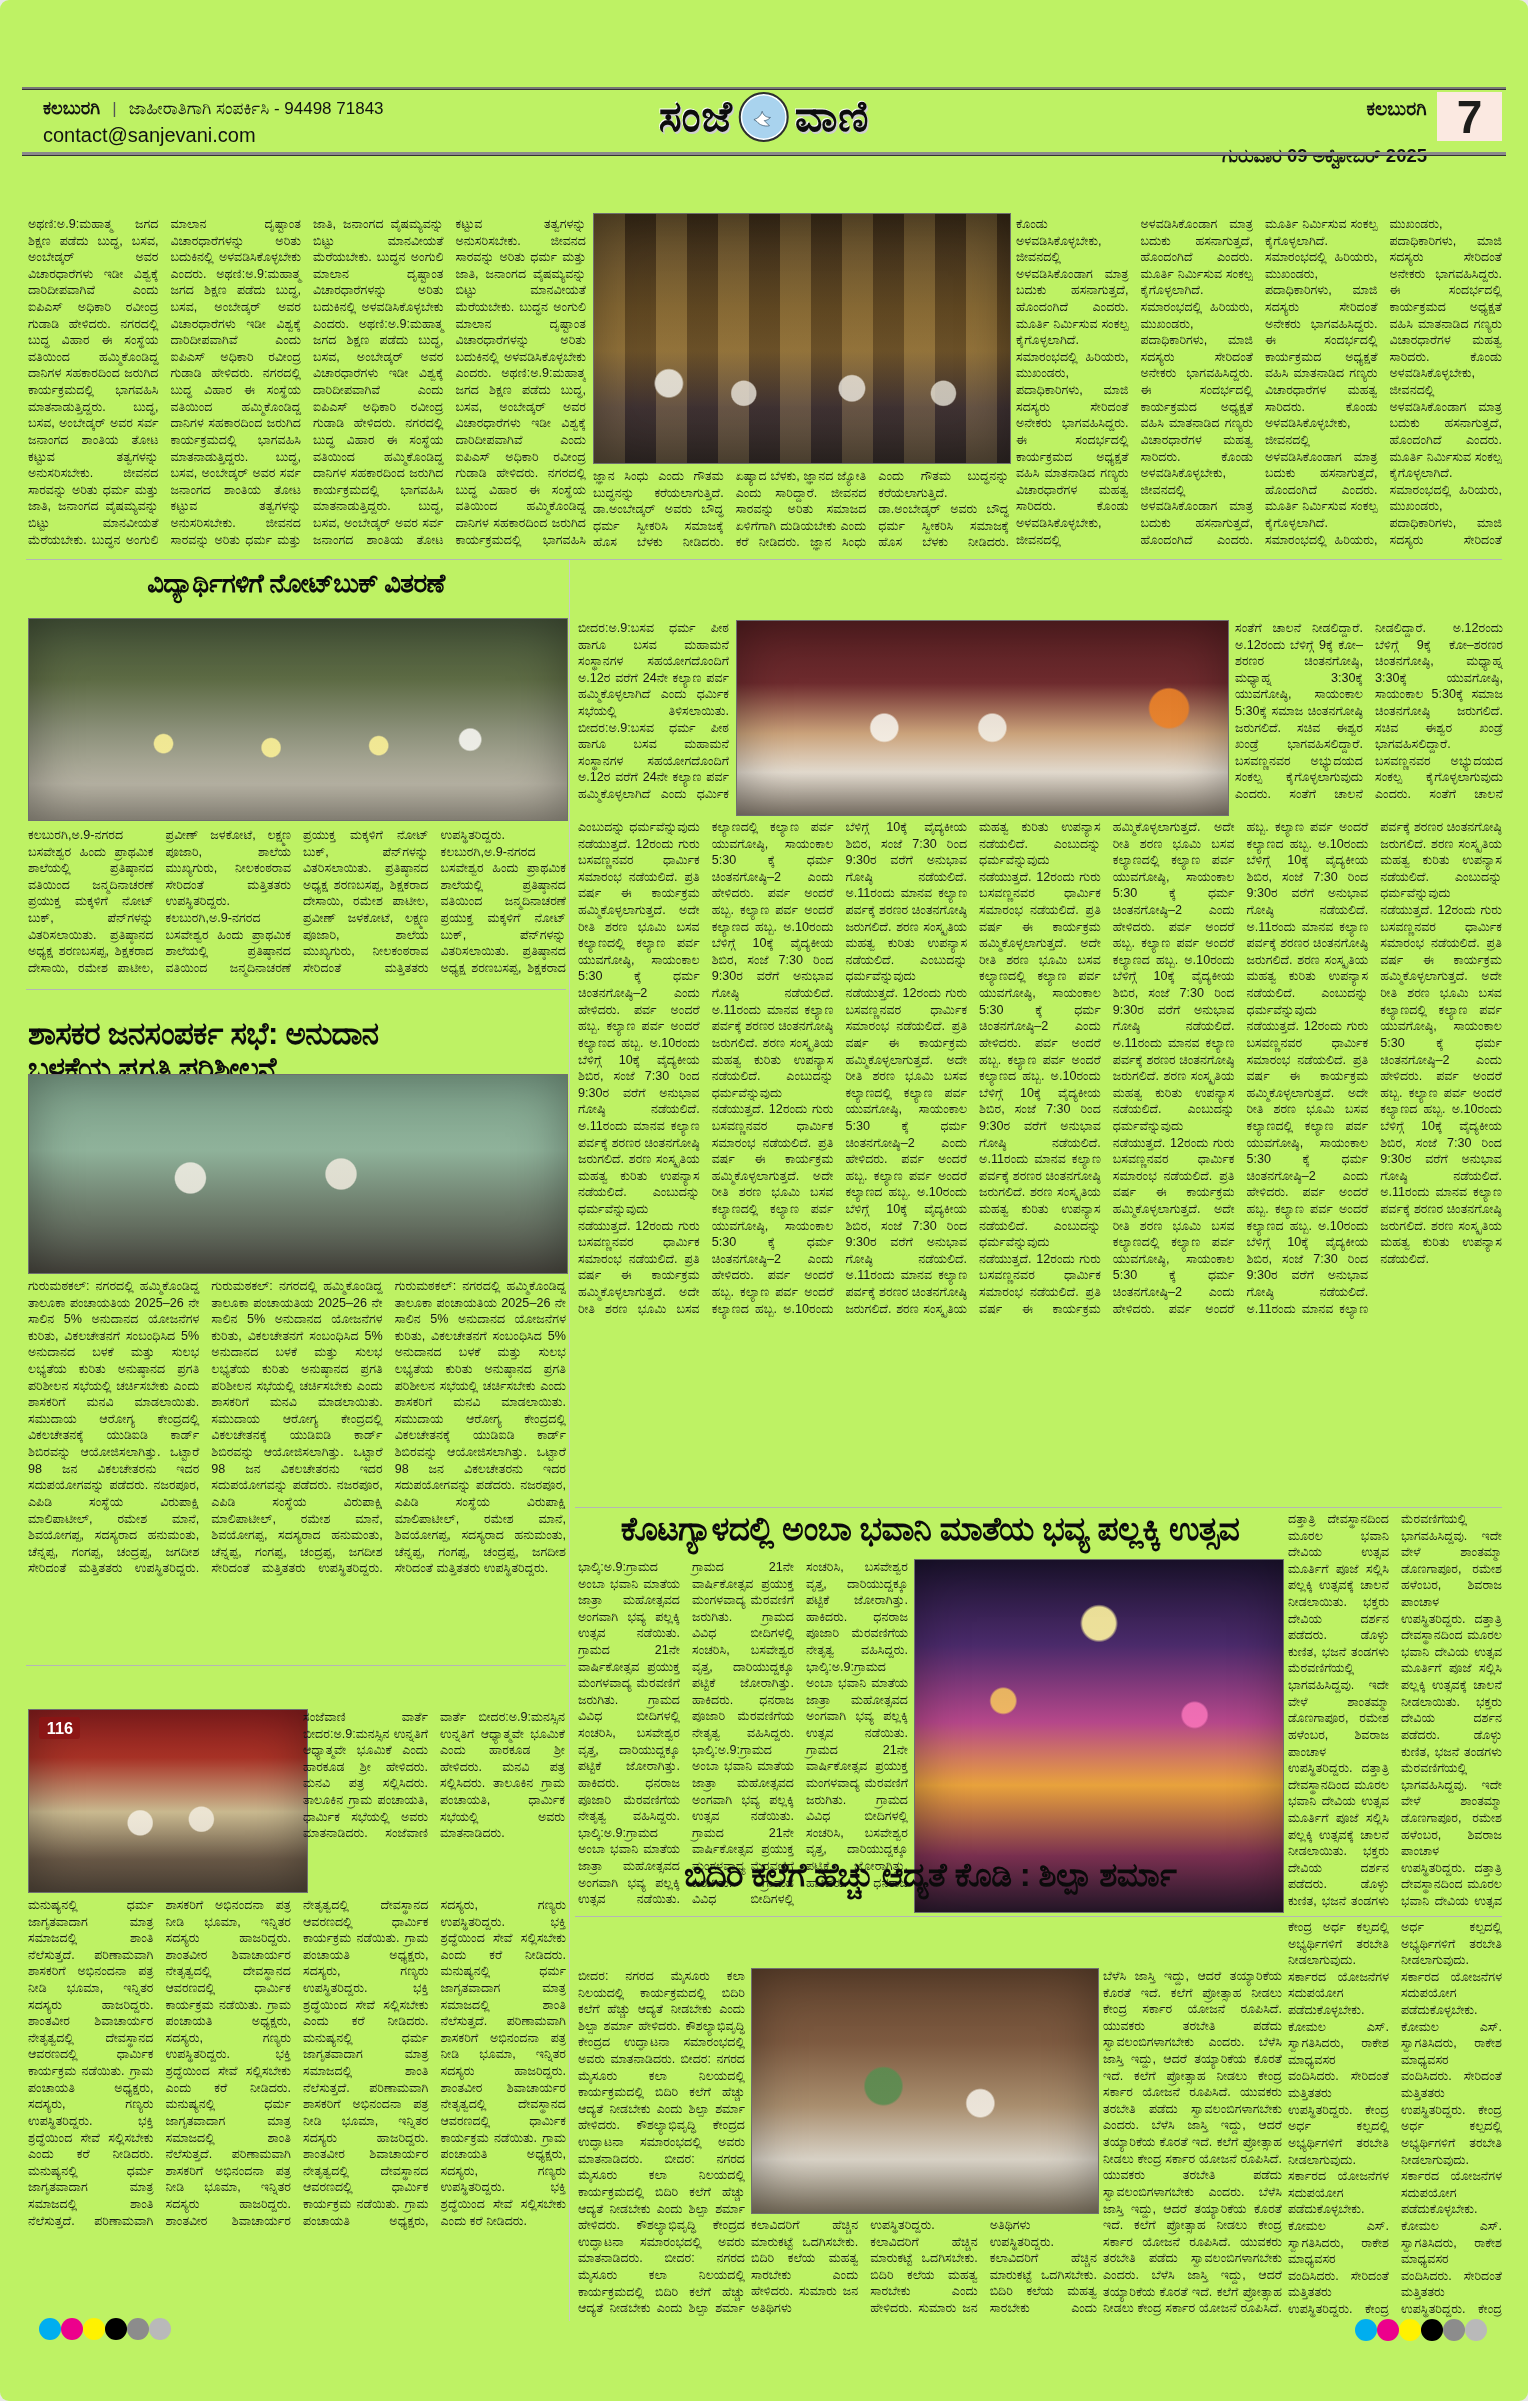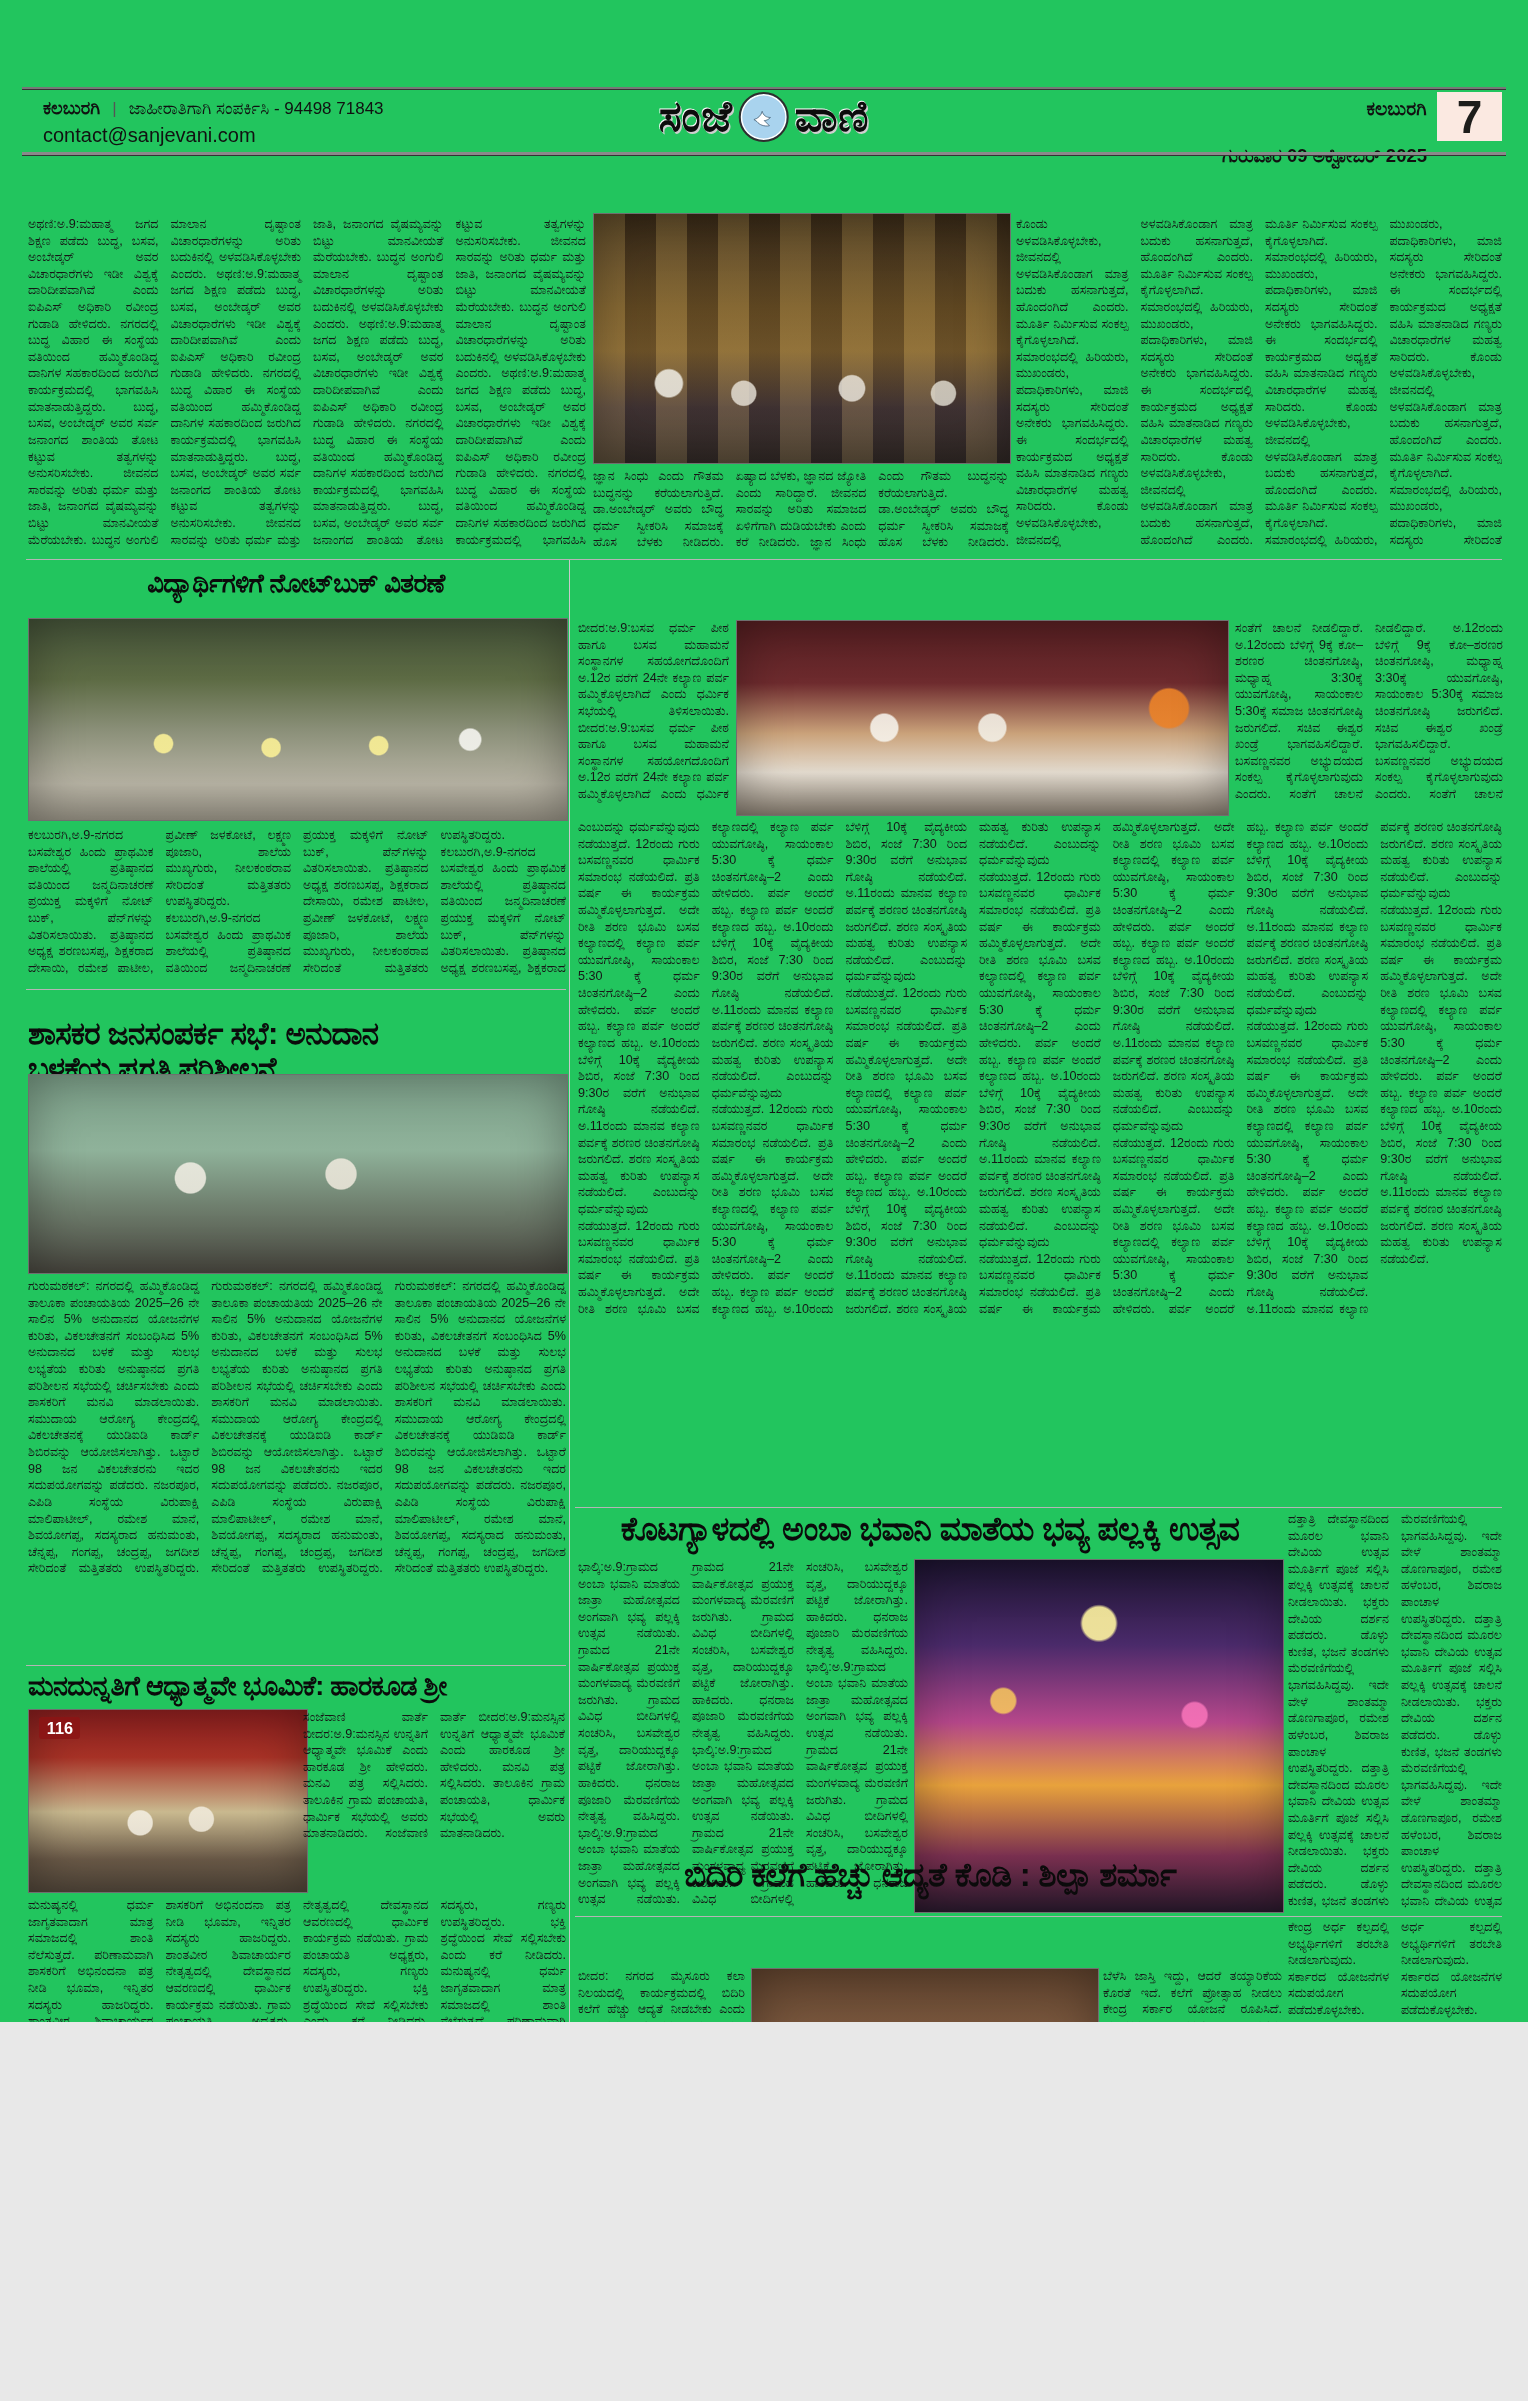--- a/index.html
+++ b/index.html
@@ -1,17 +1,17 @@
 <!DOCTYPE html>
 <html style="font-size:12px"><head>
 <meta charset="utf-8">
 <style>
   html,body{margin:0;padding:0;background:#e8e8e8;}
-  .page{position:relative;width:1528px;height:2022px;background:#22c55e;margin:0 auto;
-        font-family:"Liberation Sans","DejaVu Sans",sans-serif;color:#111;overflow:hidden;}
+  .page{position:relative;width:1528px;height:2401px;background:#bef264;margin:0 auto;
+        font-family:"Liberation Sans","DejaVu Sans",sans-serif;color:#111;overflow:hidden;border-radius:9px;}
 
   
   .top-rule{position:absolute;left:22px;right:22px;top:87px;height:2.2px;background:#777;border-bottom:0.7px solid #333;}
   .hdr-rule{position:absolute;left:22px;right:22px;top:152px;height:3px;background:#8a8a8a;border-bottom:1.5px solid #333;}
   .hdr-left{position:absolute;left:43px;top:97px;line-height:1.25;}
   .hdr-contact{font-size:17px;}
   .hdr-city{font-weight:bold;font-size:18px;}
   .hdr-sep{margin:0 7.4px;color:#555;}
   .hdr-email{font-size:20px;margin-top:3.7px;}
   .masthead{position:absolute;left:50%;top:92px;transform:translateX(-50%);
@@ -150,21 +150,20 @@
 
   <div class="headline" style="left:28px;top:994px;width:538px;font-size:31px;line-height:1.12;margin-top:23px;">
     <div>ಶಾಸಕರ ಜನಸಂಪರ್ಕ ಸಭೆ: ಅನುದಾನ</div>
     <div>ಬಳಕೆಯ ಪ್ರಗತಿ ಪರಿಶೀಲನೆ</div>
   </div>
   <div class="photo photo-janasampark" style="left:28px;top:1074px;width:538px;height:198px;"></div>
   <div class="body-block cols3" style="left:28px;top:1278px;width:538px;height:376px;">ಗುರುಮಠಕಲ್: ನಗರದಲ್ಲಿ ಹಮ್ಮಿಕೊಂಡಿದ್ದ ತಾಲೂಕಾ ಪಂಚಾಯತಿಯ 2025–26 ನೇ ಸಾಲಿನ 5% ಅನುದಾನದ ಯೋಜನೆಗಳ ಕುರಿತು, ವಿಕಲಚೇತನಗೆ ಸಂಬಂಧಿಸಿದ 5% ಅನುದಾನದ ಬಳಕೆ ಮತ್ತು ಸುಲಭ ಲಭ್ಯತೆಯ ಕುರಿತು ಅನುಷ್ಠಾನದ ಪ್ರಗತಿ ಪರಿಶೀಲನ ಸಭೆಯಲ್ಲಿ ಚರ್ಚಿಸಬೇಕು ಎಂದು ಶಾಸಕರಿಗೆ ಮನವಿ ಮಾಡಲಾಯಿತು. ಸಮುದಾಯ ಆರೋಗ್ಯ ಕೇಂದ್ರದಲ್ಲಿ ವಿಕಲಚೇತನಕ್ಕೆ ಯುಡಿಐಡಿ ಕಾರ್ಡ್ ಶಿಬಿರವನ್ನು ಆಯೋಜಿಸಲಾಗಿತ್ತು. ಒಟ್ಟಾರೆ 98 ಜನ ವಿಕಲಚೇತರನು ಇದರ ಸದುಪಯೋಗವನ್ನು ಪಡೆದರು. ನಜರಪೂರ, ಎಪಿಡಿ ಸಂಸ್ಥೆಯ ವಿರುಪಾಕ್ಷಿ ಮಾಲಿಪಾಟೀಲ್, ರಮೇಶ ಮಾನೆ, ಶಿವಯೋಗಪ್ಪ, ಸದಸ್ಯರಾದ ಹನುಮಂತು, ಚೆನ್ನಪ್ಪ, ಗಂಗಪ್ಪ, ಚಂದ್ರಪ್ಪ, ಜಗದೀಶ ಸೇರಿದಂತೆ ಮತ್ತಿತತರು ಉಪಸ್ಥಿತರಿದ್ದರು. ಗುರುಮಠಕಲ್: ನಗರದಲ್ಲಿ ಹಮ್ಮಿಕೊಂಡಿದ್ದ ತಾಲೂಕಾ ಪಂಚಾಯತಿಯ 2025–26 ನೇ ಸಾಲಿನ 5% ಅನುದಾನದ ಯೋಜನೆಗಳ ಕುರಿತು, ವಿಕಲಚೇತನಗೆ ಸಂಬಂಧಿಸಿದ 5% ಅನುದಾನದ ಬಳಕೆ ಮತ್ತು ಸುಲಭ ಲಭ್ಯತೆಯ ಕುರಿತು ಅನುಷ್ಠಾನದ ಪ್ರಗತಿ ಪರಿಶೀಲನ ಸಭೆಯಲ್ಲಿ ಚರ್ಚಿಸಬೇಕು ಎಂದು ಶಾಸಕರಿಗೆ ಮನವಿ ಮಾಡಲಾಯಿತು. ಸಮುದಾಯ ಆರೋಗ್ಯ ಕೇಂದ್ರದಲ್ಲಿ ವಿಕಲಚೇತನಕ್ಕೆ ಯುಡಿಐಡಿ ಕಾರ್ಡ್ ಶಿಬಿರವನ್ನು ಆಯೋಜಿಸಲಾಗಿತ್ತು. ಒಟ್ಟಾರೆ 98 ಜನ ವಿಕಲಚೇತರನು ಇದರ ಸದುಪಯೋಗವನ್ನು ಪಡೆದರು. ನಜರಪೂರ, ಎಪಿಡಿ ಸಂಸ್ಥೆಯ ವಿರುಪಾಕ್ಷಿ ಮಾಲಿಪಾಟೀಲ್, ರಮೇಶ ಮಾನೆ, ಶಿವಯೋಗಪ್ಪ, ಸದಸ್ಯರಾದ ಹನುಮಂತು, ಚೆನ್ನಪ್ಪ, ಗಂಗಪ್ಪ, ಚಂದ್ರಪ್ಪ, ಜಗದೀಶ ಸೇರಿದಂತೆ ಮತ್ತಿತತರು ಉಪಸ್ಥಿತರಿದ್ದರು. ಗುರುಮಠಕಲ್: ನಗರದಲ್ಲಿ ಹಮ್ಮಿಕೊಂಡಿದ್ದ ತಾಲೂಕಾ ಪಂಚಾಯತಿಯ 2025–26 ನೇ ಸಾಲಿನ 5% ಅನುದಾನದ ಯೋಜನೆಗಳ ಕುರಿತು, ವಿಕಲಚೇತನಗೆ ಸಂಬಂಧಿಸಿದ 5% ಅನುದಾನದ ಬಳಕೆ ಮತ್ತು ಸುಲಭ ಲಭ್ಯತೆಯ ಕುರಿತು ಅನುಷ್ಠಾನದ ಪ್ರಗತಿ ಪರಿಶೀಲನ ಸಭೆಯಲ್ಲಿ ಚರ್ಚಿಸಬೇಕು ಎಂದು ಶಾಸಕರಿಗೆ ಮನವಿ ಮಾಡಲಾಯಿತು. ಸಮುದಾಯ ಆರೋಗ್ಯ ಕೇಂದ್ರದಲ್ಲಿ ವಿಕಲಚೇತನಕ್ಕೆ ಯುಡಿಐಡಿ ಕಾರ್ಡ್ ಶಿಬಿರವನ್ನು ಆಯೋಜಿಸಲಾಗಿತ್ತು. ಒಟ್ಟಾರೆ 98 ಜನ ವಿಕಲಚೇತರನು ಇದರ ಸದುಪಯೋಗವನ್ನು ಪಡೆದರು. ನಜರಪೂರ, ಎಪಿಡಿ ಸಂಸ್ಥೆಯ ವಿರುಪಾಕ್ಷಿ ಮಾಲಿಪಾಟೀಲ್, ರಮೇಶ ಮಾನೆ, ಶಿವಯೋಗಪ್ಪ, ಸದಸ್ಯರಾದ ಹನುಮಂತು, ಚೆನ್ನಪ್ಪ, ಗಂಗಪ್ಪ, ಚಂದ್ರಪ್ಪ, ಜಗದೀಶ ಸೇರಿದಂತೆ ಮತ್ತಿತತರು ಉಪಸ್ಥಿತರಿದ್ದರು.</div>
 
   <div class="rule-h" style="left:26px;top:1665px;width:540px;"></div>
 
-  <div class="headline" style="left:28px;top:1672px;width:538px;font-size:27px;">ಮನದುನ್ನತಿಗೆ ಆಧ್ಯಾತ್ಮವೇ ಭೂಮಿಕೆ: ಹಾರಕೂಡ ಶ್ರೀ</div>
   <div class="photo photo-harakuda" style="left:28px;top:1709px;width:266px;height:182px;">
     <span class="banner-num">116</span>
   </div>
   <div class="body-block cols2" style="left:303px;top:1709px;width:262px;height:182px;">ಸಂಜೆವಾಣಿ ವಾರ್ತೆ ಬೀದರ:ಅ.9:ಮನಸ್ಸಿನ ಉನ್ನತಿಗೆ ಆಧ್ಯಾತ್ಮವೇ ಭೂಮಿಕೆ ಎಂದು ಹಾರಕೂಡ ಶ್ರೀ ಹೇಳಿದರು. ಮನವಿ ಪತ್ರ ಸಲ್ಲಿಸಿದರು. ತಾಲೂಕಿನ ಗ್ರಾಮ ಪಂಚಾಯತಿ, ಧಾರ್ಮಿಕ ಸಭೆಯಲ್ಲಿ ಅವರು ಮಾತನಾಡಿದರು. ಸಂಜೆವಾಣಿ ವಾರ್ತೆ ಬೀದರ:ಅ.9:ಮನಸ್ಸಿನ ಉನ್ನತಿಗೆ ಆಧ್ಯಾತ್ಮವೇ ಭೂಮಿಕೆ ಎಂದು ಹಾರಕೂಡ ಶ್ರೀ ಹೇಳಿದರು. ಮನವಿ ಪತ್ರ ಸಲ್ಲಿಸಿದರು. ತಾಲೂಕಿನ ಗ್ರಾಮ ಪಂಚಾಯತಿ, ಧಾರ್ಮಿಕ ಸಭೆಯಲ್ಲಿ ಅವರು ಮಾತನಾಡಿದರು.</div>
   <div class="body-block cols4" style="left:28px;top:1897px;width:538px;height:424px;">ಮನುಷ್ಯನಲ್ಲಿ ಧರ್ಮ ಜಾಗೃತವಾದಾಗ ಮಾತ್ರ ಸಮಾಜದಲ್ಲಿ ಶಾಂತಿ ನೆಲೆಸುತ್ತದೆ. ಪರಿಣಾಮವಾಗಿ ಶಾಸಕರಿಗೆ ಅಭಿನಂದನಾ ಪತ್ರ ನೀಡಿ ಭೂಮಾ, ಇನ್ನಿತರ ಸದಸ್ಯರು ಹಾಜರಿದ್ದರು. ಶಾಂತವೀರ ಶಿವಾಚಾರ್ಯರ ನೇತೃತ್ವದಲ್ಲಿ ದೇವಸ್ಥಾನದ ಆವರಣದಲ್ಲಿ ಧಾರ್ಮಿಕ ಕಾರ್ಯಕ್ರಮ ನಡೆಯಿತು. ಗ್ರಾಮ ಪಂಚಾಯತಿ ಅಧ್ಯಕ್ಷರು, ಸದಸ್ಯರು, ಗಣ್ಯರು ಉಪಸ್ಥಿತರಿದ್ದರು. ಭಕ್ತಿ ಶ್ರದ್ಧೆಯಿಂದ ಸೇವೆ ಸಲ್ಲಿಸಬೇಕು ಎಂದು ಕರೆ ನೀಡಿದರು. ಮನುಷ್ಯನಲ್ಲಿ ಧರ್ಮ ಜಾಗೃತವಾದಾಗ ಮಾತ್ರ ಸಮಾಜದಲ್ಲಿ ಶಾಂತಿ ನೆಲೆಸುತ್ತದೆ. ಪರಿಣಾಮವಾಗಿ ಶಾಸಕರಿಗೆ ಅಭಿನಂದನಾ ಪತ್ರ ನೀಡಿ ಭೂಮಾ, ಇನ್ನಿತರ ಸದಸ್ಯರು ಹಾಜರಿದ್ದರು. ಶಾಂತವೀರ ಶಿವಾಚಾರ್ಯರ ನೇತೃತ್ವದಲ್ಲಿ ದೇವಸ್ಥಾನದ ಆವರಣದಲ್ಲಿ ಧಾರ್ಮಿಕ ಕಾರ್ಯಕ್ರಮ ನಡೆಯಿತು. ಗ್ರಾಮ ಪಂಚಾಯತಿ ಅಧ್ಯಕ್ಷರು, ಸದಸ್ಯರು, ಗಣ್ಯರು ಉಪಸ್ಥಿತರಿದ್ದರು. ಭಕ್ತಿ ಶ್ರದ್ಧೆಯಿಂದ ಸೇವೆ ಸಲ್ಲಿಸಬೇಕು ಎಂದು ಕರೆ ನೀಡಿದರು. ಮನುಷ್ಯನಲ್ಲಿ ಧರ್ಮ ಜಾಗೃತವಾದಾಗ ಮಾತ್ರ ಸಮಾಜದಲ್ಲಿ ಶಾಂತಿ ನೆಲೆಸುತ್ತದೆ. ಪರಿಣಾಮವಾಗಿ ಶಾಸಕರಿಗೆ ಅಭಿನಂದನಾ ಪತ್ರ ನೀಡಿ ಭೂಮಾ, ಇನ್ನಿತರ ಸದಸ್ಯರು ಹಾಜರಿದ್ದರು. ಶಾಂತವೀರ ಶಿವಾಚಾರ್ಯರ ನೇತೃತ್ವದಲ್ಲಿ ದೇವಸ್ಥಾನದ ಆವರಣದಲ್ಲಿ ಧಾರ್ಮಿಕ ಕಾರ್ಯಕ್ರಮ ನಡೆಯಿತು. ಗ್ರಾಮ ಪಂಚಾಯತಿ ಅಧ್ಯಕ್ಷರು, ಸದಸ್ಯರು, ಗಣ್ಯರು ಉಪಸ್ಥಿತರಿದ್ದರು. ಭಕ್ತಿ ಶ್ರದ್ಧೆಯಿಂದ ಸೇವೆ ಸಲ್ಲಿಸಬೇಕು ಎಂದು ಕರೆ ನೀಡಿದರು. ಮನುಷ್ಯನಲ್ಲಿ ಧರ್ಮ ಜಾಗೃತವಾದಾಗ ಮಾತ್ರ ಸಮಾಜದಲ್ಲಿ ಶಾಂತಿ ನೆಲೆಸುತ್ತದೆ. ಪರಿಣಾಮವಾಗಿ ಶಾಸಕರಿಗೆ ಅಭಿನಂದನಾ ಪತ್ರ ನೀಡಿ ಭೂಮಾ, ಇನ್ನಿತರ ಸದಸ್ಯರು ಹಾಜರಿದ್ದರು. ಶಾಂತವೀರ ಶಿವಾಚಾರ್ಯರ ನೇತೃತ್ವದಲ್ಲಿ ದೇವಸ್ಥಾನದ ಆವರಣದಲ್ಲಿ ಧಾರ್ಮಿಕ ಕಾರ್ಯಕ್ರಮ ನಡೆಯಿತು. ಗ್ರಾಮ ಪಂಚಾಯತಿ ಅಧ್ಯಕ್ಷರು, ಸದಸ್ಯರು, ಗಣ್ಯರು ಉಪಸ್ಥಿತರಿದ್ದರು. ಭಕ್ತಿ ಶ್ರದ್ಧೆಯಿಂದ ಸೇವೆ ಸಲ್ಲಿಸಬೇಕು ಎಂದು ಕರೆ ನೀಡಿದರು. ಮನುಷ್ಯನಲ್ಲಿ ಧರ್ಮ ಜಾಗೃತವಾದಾಗ ಮಾತ್ರ ಸಮಾಜದಲ್ಲಿ ಶಾಂತಿ ನೆಲೆಸುತ್ತದೆ. ಪರಿಣಾಮವಾಗಿ ಶಾಸಕರಿಗೆ ಅಭಿನಂದನಾ ಪತ್ರ ನೀಡಿ ಭೂಮಾ, ಇನ್ನಿತರ ಸದಸ್ಯರು ಹಾಜರಿದ್ದರು. ಶಾಂತವೀರ ಶಿವಾಚಾರ್ಯರ ನೇತೃತ್ವದಲ್ಲಿ ದೇವಸ್ಥಾನದ ಆವರಣದಲ್ಲಿ ಧಾರ್ಮಿಕ ಕಾರ್ಯಕ್ರಮ ನಡೆಯಿತು. ಗ್ರಾಮ ಪಂಚಾಯತಿ ಅಧ್ಯಕ್ಷರು, ಸದಸ್ಯರು, ಗಣ್ಯರು ಉಪಸ್ಥಿತರಿದ್ದರು. ಭಕ್ತಿ ಶ್ರದ್ಧೆಯಿಂದ ಸೇವೆ ಸಲ್ಲಿಸಬೇಕು ಎಂದು ಕರೆ ನೀಡಿದರು.</div>
 
   <div class="rule-h" style="left:575px;top:1507px;width:927px;"></div>
 
   <div class="headline center" style="left:577px;top:1511px;width:706px;font-size:33px;">ಕೊಟಗ್ಯಾಳದಲ್ಲಿ ಅಂಬಾ ಭವಾನಿ ಮಾತೆಯ ಭವ್ಯ ಪಲ್ಲಕ್ಕಿ ಉತ್ಸವ</div>
   <div class="body-block cols3" style="left:578px;top:1559px;width:330px;height:352px;">ಭಾಲ್ಕಿ:ಅ.9:ಗ್ರಾಮದ ಅಂಬಾ ಭವಾನಿ ಮಾತೆಯ ಜಾತ್ರಾ ಮಹೋತ್ಸವದ ಅಂಗವಾಗಿ ಭವ್ಯ ಪಲ್ಲಕ್ಕಿ ಉತ್ಸವ ನಡೆಯಿತು. ಗ್ರಾಮದ 21ನೇ ವಾರ್ಷಿಕೋತ್ಸವ ಪ್ರಯುಕ್ತ ಮಂಗಳವಾದ್ಯ ಮೆರವಣಿಗೆ ಜರುಗಿತು. ಗ್ರಾಮದ ವಿವಿಧ ಬೀದಿಗಳಲ್ಲಿ ಸಂಚರಿಸಿ, ಬಸವೇಶ್ವರ ವೃತ್ತ, ದಾರಿಯುದ್ದಕ್ಕೂ ಪಟ್ಟಿಕೆ ಜೋರಾಗಿತ್ತು. ಹಾಕಿದರು. ಧನರಾಜ ಪೂಜಾರಿ ಮೆರವಣಿಗೆಯ ನೇತೃತ್ವ ವಹಿಸಿದ್ದರು. ಭಾಲ್ಕಿ:ಅ.9:ಗ್ರಾಮದ ಅಂಬಾ ಭವಾನಿ ಮಾತೆಯ ಜಾತ್ರಾ ಮಹೋತ್ಸವದ ಅಂಗವಾಗಿ ಭವ್ಯ ಪಲ್ಲಕ್ಕಿ ಉತ್ಸವ ನಡೆಯಿತು. ಗ್ರಾಮದ 21ನೇ ವಾರ್ಷಿಕೋತ್ಸವ ಪ್ರಯುಕ್ತ ಮಂಗಳವಾದ್ಯ ಮೆರವಣಿಗೆ ಜರುಗಿತು. ಗ್ರಾಮದ ವಿವಿಧ ಬೀದಿಗಳಲ್ಲಿ ಸಂಚರಿಸಿ, ಬಸವೇಶ್ವರ ವೃತ್ತ, ದಾರಿಯುದ್ದಕ್ಕೂ ಪಟ್ಟಿಕೆ ಜೋರಾಗಿತ್ತು. ಹಾಕಿದರು. ಧನರಾಜ ಪೂಜಾರಿ ಮೆರವಣಿಗೆಯ ನೇತೃತ್ವ ವಹಿಸಿದ್ದರು. ಭಾಲ್ಕಿ:ಅ.9:ಗ್ರಾಮದ ಅಂಬಾ ಭವಾನಿ ಮಾತೆಯ ಜಾತ್ರಾ ಮಹೋತ್ಸವದ ಅಂಗವಾಗಿ ಭವ್ಯ ಪಲ್ಲಕ್ಕಿ ಉತ್ಸವ ನಡೆಯಿತು. ಗ್ರಾಮದ 21ನೇ ವಾರ್ಷಿಕೋತ್ಸವ ಪ್ರಯುಕ್ತ ಮಂಗಳವಾದ್ಯ ಮೆರವಣಿಗೆ ಜರುಗಿತು. ಗ್ರಾಮದ ವಿವಿಧ ಬೀದಿಗಳಲ್ಲಿ ಸಂಚರಿಸಿ, ಬಸವೇಶ್ವರ ವೃತ್ತ, ದಾರಿಯುದ್ದಕ್ಕೂ ಪಟ್ಟಿಕೆ ಜೋರಾಗಿತ್ತು. ಹಾಕಿದರು. ಧನರಾಜ ಪೂಜಾರಿ ಮೆರವಣಿಗೆಯ ನೇತೃತ್ವ ವಹಿಸಿದ್ದರು. ಭಾಲ್ಕಿ:ಅ.9:ಗ್ರಾಮದ ಅಂಬಾ ಭವಾನಿ ಮಾತೆಯ ಜಾತ್ರಾ ಮಹೋತ್ಸವದ ಅಂಗವಾಗಿ ಭವ್ಯ ಪಲ್ಲಕ್ಕಿ ಉತ್ಸವ ನಡೆಯಿತು. ಗ್ರಾಮದ 21ನೇ ವಾರ್ಷಿಕೋತ್ಸವ ಪ್ರಯುಕ್ತ ಮಂಗಳವಾದ್ಯ ಮೆರವಣಿಗೆ ಜರುಗಿತು. ಗ್ರಾಮದ ವಿವಿಧ ಬೀದಿಗಳಲ್ಲಿ ಸಂಚರಿಸಿ, ಬಸವೇಶ್ವರ ವೃತ್ತ, ದಾರಿಯುದ್ದಕ್ಕೂ ಪಟ್ಟಿಕೆ ಜೋರಾಗಿತ್ತು. ಹಾಕಿದರು. ಧನರಾಜ ಪೂಜಾರಿ ಮೆರವಣಿಗೆಯ ನೇತೃತ್ವ ವಹಿಸಿದ್ದರು.</div>

